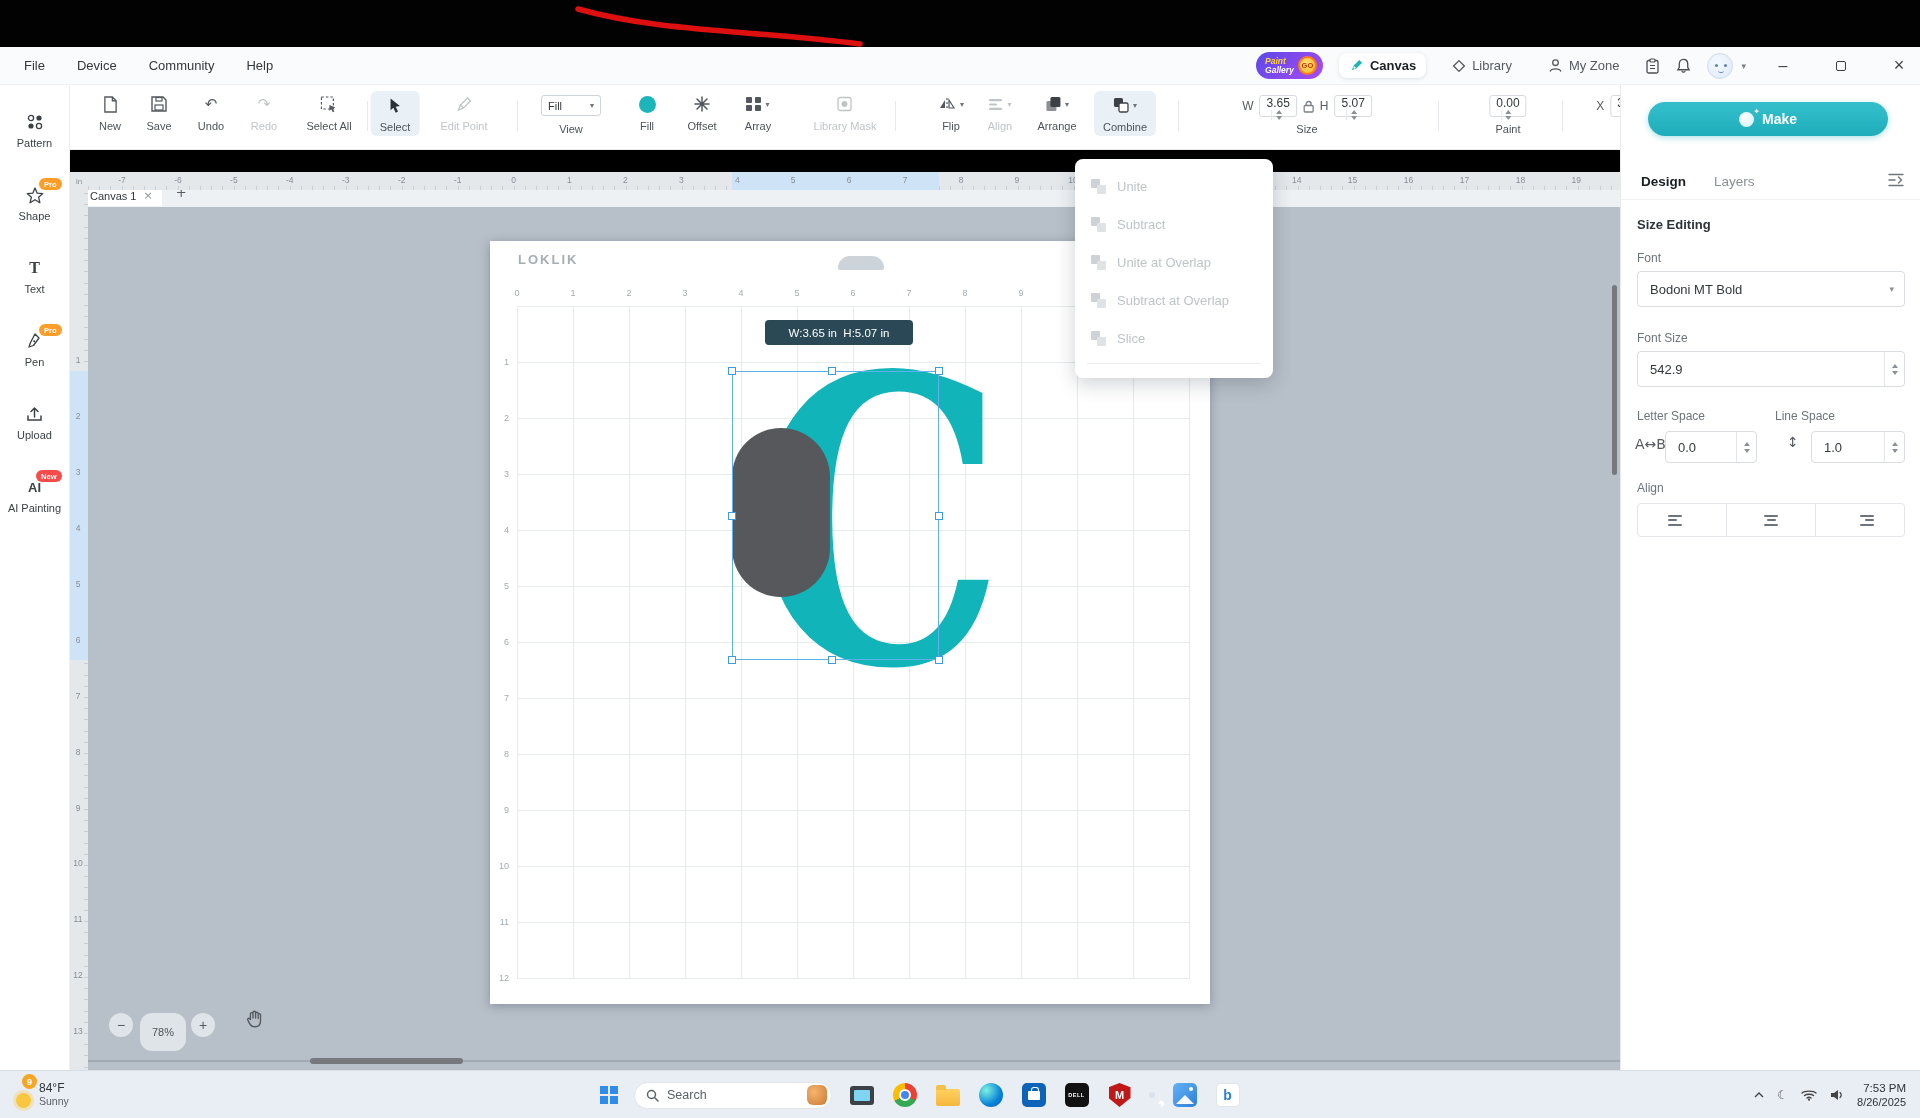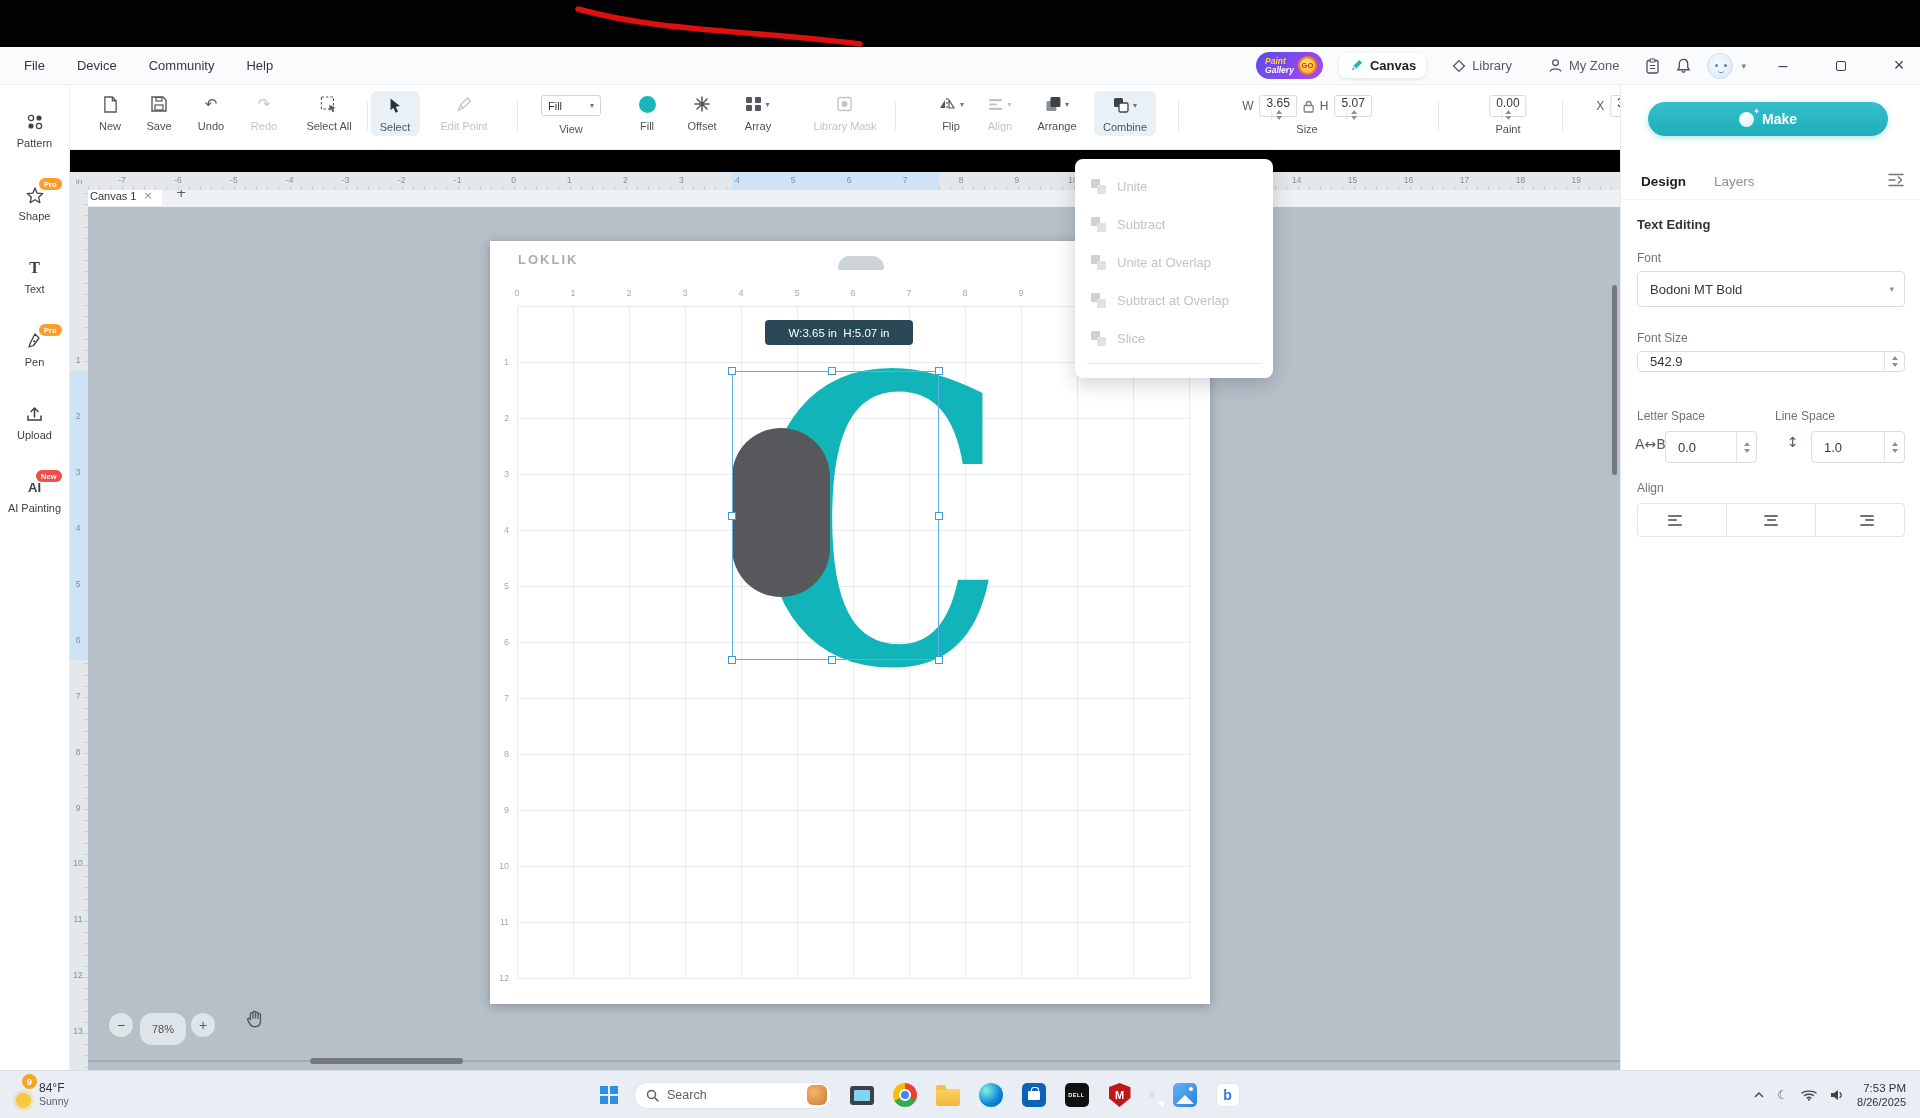--- a/index.html
+++ b/index.html
@@ -84,21 +84,21 @@
 .abnum-top span { width:56px; text-align:center; font-size:9px; color:#a3abb1; }
 .abnum-left { position:absolute; left:2px; top:93px; width:20px; display:flex; flex-direction:column; }
 .abnum-left span { height:56px; line-height:56px; text-align:right; padding-right:3px; font-size:9px; color:#a3abb1; }
 .cletter { position:absolute; left:644px; top:181px; width:207px; height:289px; z-index:5; }
 .cletter span { display:block; position:relative; top:-46px; width:100%; text-align:center; font-family:"DejaVu Serif","Liberation Serif",serif; font-weight:bold; font-size:396px; line-height:396px; color:#10b4b9; transform:scaleX(.8); }
 .stadium { position:absolute; left:644px; top:238px; width:98px; height:169px; border-radius:49px; background:#57585c; z-index:6; }
 .selbox { position:absolute; left:644px; top:181px; width:207px; height:289px; border:1px solid #5fb0e8; z-index:10; }
 .hnd { position:absolute; width:8px; height:8px; background:#fff; border:1.5px solid #3f9cda; z-index:12; }
 .sizetip { position:absolute; left:677px; top:130px; width:148px; height:25px; background:#2a4856; color:#fff; border-radius:4px; font-size:11.5px; display:flex; align-items:center; justify-content:center; white-space:pre; z-index:20; }
 .zoombtn { position:absolute; width:24px; height:24px; border-radius:50%; background:#dfe4e8; color:#555a60; font-size:14px; display:flex; align-items:center; justify-content:center; cursor:pointer; z-index:8; }
-.zoomlvl { position:absolute; left:52px; top:823px; width:46px; height:32px; border-radius:12px; background:#dfe4e8; color:#4d5359; font-size:11px; display:flex; align-items:center; justify-content:center; z-index:8; }
+.zoomlvl { position:absolute; left:52px; top:823px; width:46px; height:38px; border-radius:12px; background:#dfe4e8; color:#4d5359; font-size:11px; display:flex; align-items:center; justify-content:center; z-index:8; }
 .handtool { position:absolute; left:156px; top:818px; cursor:pointer; z-index:8; }
 .hscroll { position:absolute; left:222px; top:868px; width:153px; height:6px; border-radius:3px; background:#75797e; z-index:8; cursor:pointer; }
 .hscrolltrack { position:absolute; left:0; top:870px; width:1532px; height:2px; background:rgba(40,48,56,.15); z-index:7; }
 .vscroll { position:absolute; right:3px; top:95px; width:5px; height:190px; border-radius:3px; background:#75797e; z-index:8; cursor:pointer; }
 
 
 #combomenu { position:absolute; left:1075px; top:159px; width:198px; background:#fff; border-radius:8px; box-shadow:0 6px 20px rgba(20,30,40,.2); padding:8px 0; z-index:60; }
 .mi { display:flex; align-items:center; height:38px; padding:0 16px; gap:11px; font-size:13px; color:#3c4146; cursor:pointer; }
 .mi.disabled { color:#bfc4c9; cursor:default; }
 .mi-ic { position:relative; width:15px; height:15px; flex:0 0 15px; }
@@ -654,30 +654,30 @@
     <span class="ptab on" style="margin-left:20px">Design</span>
     <span class="ptab" style="margin-left:28px">Layers</span>
   </div>
   <span class="pcollapse">
     <svg width="16" height="14" viewBox="0 0 16 14">
         <path d="M1 1.5 H15 M1 7 H7 M1 12.5 H15" stroke="#6d747b" stroke-width="1.4" stroke-linecap="round"></path>
         <path d="M10.5 4 L13.5 7 L10.5 10" fill="none" stroke="#6d747b" stroke-width="1.4" stroke-linecap="round"></path>
       </svg>
   </span>
   <div class="pdiv"></div>
-  <div class="ptitle">Text Editing</div>
+  <div class="ptitle">Size Editing</div>
 
   <span class="plabel" style="left:16px;top:166px">Font</span>
   <div class="pselect">
     <span>Bodoni MT Bold</span>
     <span class="crt glyph">▾</span>
   </div>
 
   <span class="plabel" style="left:16px;top:246px">Font Size</span>
-  <div class="pnum" style="left:16px;top:266px;width:268px;height:21px">
+  <div class="pnum" style="left:16px;top:266px;width:268px;height:36px">
     <span class="val">542.9</span>
     <span class="stp">
         <i class="tri-up"></i>
         <i class="tri-dn"></i>
       </span>
   </div>
 
   <span class="plabel" style="left:16px;top:324px">Letter Space</span>
   <span class="plabel" style="left:154px;top:324px">Line Space</span>
   <span class="sp-ico glyph" style="left:14px;top:354px;font-size:14px">A↔B</span>

